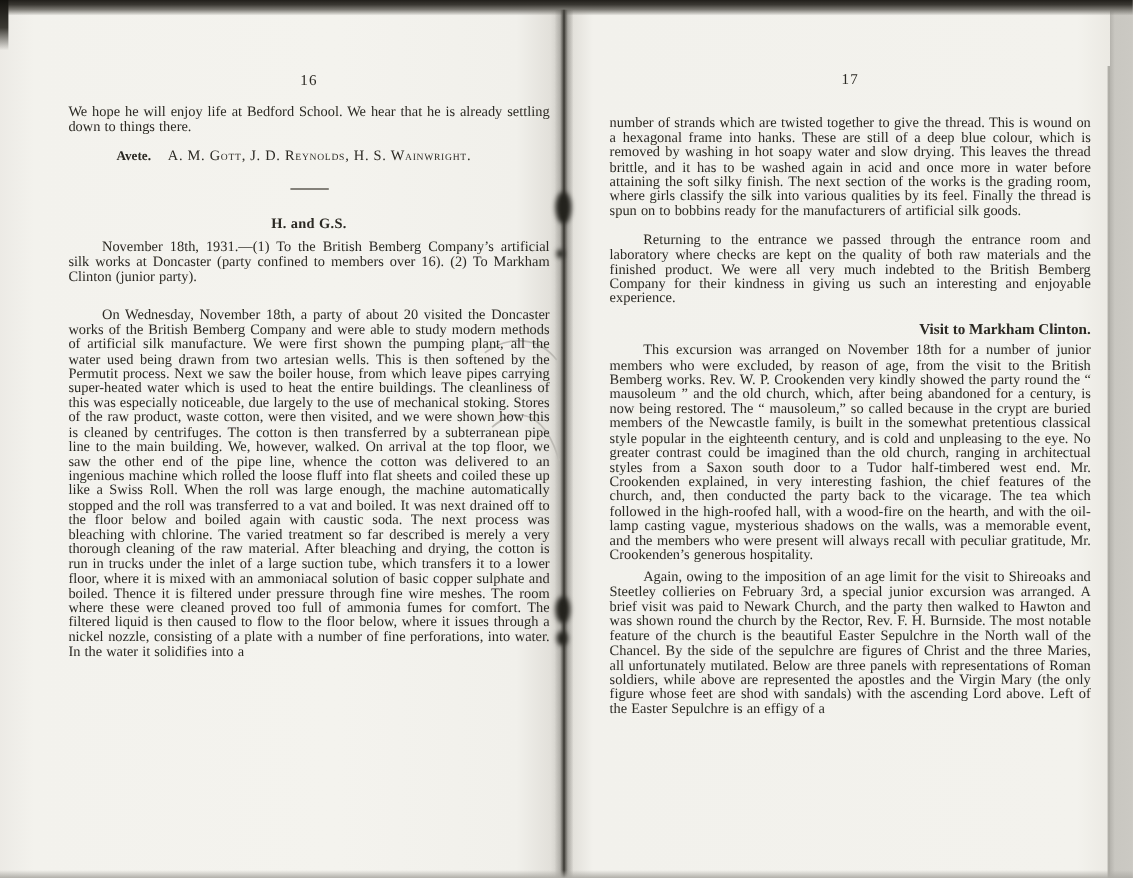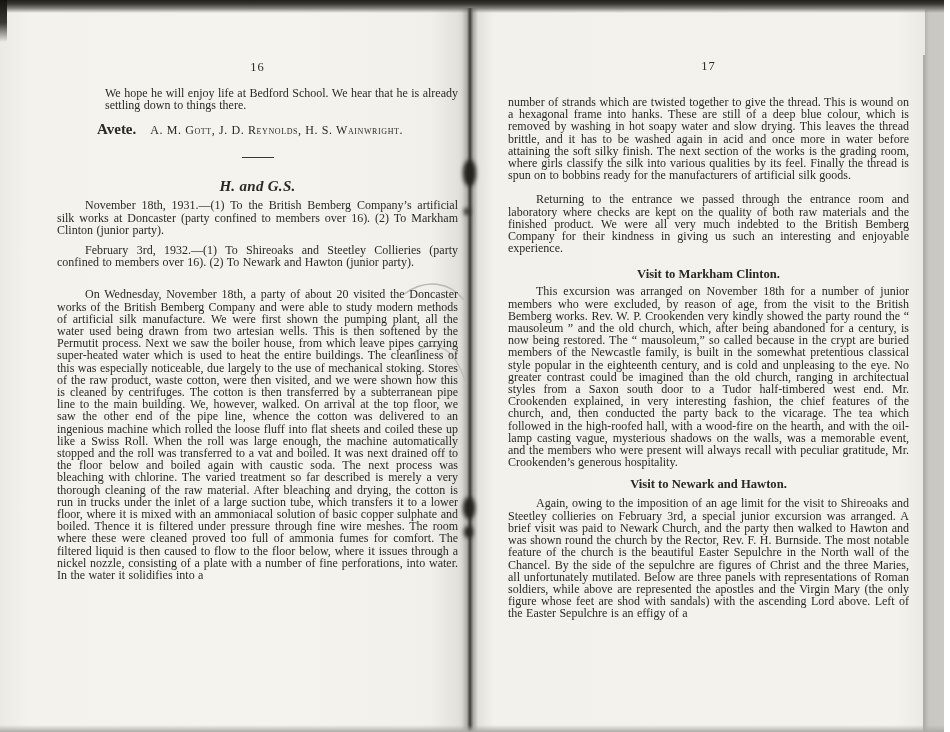--- a/index.html
+++ b/index.html
@@ -61,40 +61,40 @@
   .pn-left{margin-top:60px;}
   .pn-right{margin-top:59px;}
   .body{
     font-size:12px; line-height:12.2px; text-align:justify; margin:0;
     word-spacing:0.4px;
   }
   .ind{text-indent:28px;font-family:Liberation Serif, serif;}
   .avete{
     margin:12px 0 0 40px; font-size:12px; line-height:13px;
   }
-  .avete b{font-size:15px;}
+  .avete b{font-size:11px;}
   .smallcaps{
     font-variant:small-caps; letter-spacing:0.6px; margin-left:14px;
   }
   .rule{
     width:32px; height:1px; background:#3a382f; margin:20px auto 0 auto;
   }
   .heading{
     text-align:center; font-weight:bold; font-size:12.6px; line-height:14px; margin:0;
   }
-  .h-main{font-size:15px; margin-top:21px; letter-spacing:0.3px;font-style:italic;}
-  .m-intro{margin-top:13px;margin-left:48px;}
+  .h-main{font-size:12px; margin-top:21px; letter-spacing:0.3px;}
+  .m-intro{margin-top:13px;}
   .m-excint{margin-top:11px;}
   .m-exc1{margin-top:6px;}
   .m-exc2{margin-top:8px;}
   .m-bemh{margin-top:7px;}
   .m-bemb{margin-top:20px;}
   .m-cont{margin-top:23px;}
   .m-ret{margin-top:12px;}
-  .m-markh{margin-top:13px;}
+  .m-markh{margin-top:13px;text-align:right;}
   .m-markb{margin-top:4px;}
   .m-newh{margin-top:9px;}
   .m-newb{margin-top:6px;}
   .scratches{position:absolute; left:398px; top:272px;}
 </style>
 </head>
 <body>
 
 <div class="scan">
 
@@ -124,31 +124,29 @@
 
     <div class="avete">
       <b>Avete.</b><span class="smallcaps">A. M. Gott, J. D. Reynolds, H. S. Wainwright.</span>
     </div>
 
     <div class="rule"></div>
 
     <h3 class="heading h-main">H. and G.S.</h3>
 
     <p class="body ind m-exc1">November 18th, 1931.—(1)  To the British Bemberg Company’s artificial silk works at Doncaster (party confined to members over 16).  (2)  To Markham Clinton (junior party).</p>
-    <p class="body ind m-exc2">February 3rd, 1932.—(1)  To Shireoaks and Steetley Collieries (party confined to members over 16).  (2)  To Newark and Hawton (junior party).</p>
 
     <p class="body ind m-bemb">On Wednesday, November 18th, a party of about 20 visited the Doncaster works of the British Bemberg Company and were able to study modern methods of artificial silk manufacture.  We were first shown the pumping plant, all the water used being drawn from two artesian wells.  This is then softened by the Permutit process.  Next we saw the boiler house, from which leave pipes carrying super-heated water which is used to heat the entire buildings.  The cleanliness of this was especially noticeable, due largely to the use of mechanical stoking.  Stores of the raw product, waste cotton, were then visited, and we were shown how this is cleaned by centrifuges.  The cotton is then transferred by a subterranean pipe line to the main building.  We, however, walked.  On arrival at the top floor, we saw the other end of the pipe line, whence the cotton was delivered to an ingenious machine which rolled the loose fluff into flat sheets and coiled these up like a Swiss Roll.  When the roll was large enough, the machine automatically stopped and the roll was transferred to a vat and boiled.  It was next drained off to the floor below and boiled again with caustic soda.  The next process was bleaching with chlorine.  The varied treatment so far described is merely a very thorough cleaning of the raw material.  After bleaching and drying, the cotton is run in trucks under the inlet of a large suction tube, which transfers it to a lower floor, where it is mixed with an ammoniacal solution of basic copper sulphate and boiled.  Thence it is filtered under pressure through fine wire meshes.  The room where these were cleaned proved too full of ammonia fumes for comfort.  The filtered liquid is then caused to flow to the floor below, where it issues through a nickel nozzle, consisting of a plate with a number of fine perforations, into water.  In the water it solidifies into a</p>
   </div>
 
   <div class="col col-right">
     <div class="pagenum pn-right">17</div>
 
     <p class="body m-cont">number of strands which are twisted together to give the thread.  This is wound on a hexagonal frame into hanks.  These are still of a deep blue colour, which is removed by washing in hot soapy water and slow drying.  This leaves the thread brittle, and it has to be washed again in acid and once more in water before attaining the soft silky finish.  The next section of the works is the grading room, where girls classify the silk into various qualities by its feel.  Finally the thread is spun on to bobbins ready for the manufacturers of artificial silk goods.</p>
     <p class="body ind m-ret">Returning to the entrance we passed through the entrance room and laboratory where checks are kept on the quality of both raw materials and the finished product.  We were all very much indebted to the British Bemberg Company for their kindness in giving us such an interesting and enjoyable experience.</p>
 
     <h4 class="heading m-markh">Visit to Markham Clinton.</h4>
     <p class="body ind m-markb">This excursion was arranged on November 18th for a number of junior members who were excluded, by reason of age, from the visit to the British Bemberg works.  Rev. W. P. Crookenden very kindly showed the party round the “ mausoleum ” and the old church, which, after being abandoned for a century, is now being restored.  The “ mausoleum,” so called because in the crypt are buried members of the Newcastle family, is built in the somewhat pretentious classical style popular in the eighteenth century, and is cold and unpleasing to the eye.  No greater contrast could be imagined than the old church, ranging in architectual styles from a Saxon south door to a Tudor half-timbered west end.  Mr. Crookenden explained, in very interesting fashion, the chief features of the church, and, then conducted the party back to the vicarage.  The tea which followed in the high-roofed hall, with a wood-fire on the hearth, and with the oil-lamp casting vague, mysterious shadows on the walls, was a memorable event, and the members who were present will always recall with peculiar gratitude, Mr. Crookenden’s generous hospitality.</p>
 
-    <h4 class="heading m-newh">Visit to Newark and Hawton.</h4>
     <p class="body ind m-newb">Again, owing to the imposition of an age limit for the visit to Shireoaks and Steetley collieries on February 3rd, a special junior excursion was arranged.  A brief visit was paid to Newark Church, and the party then walked to Hawton and was shown round the church by the Rector, Rev. F. H. Burnside.  The most notable feature of the church is the beautiful Easter Sepulchre in the North wall of the Chancel.  By the side of the sepulchre are figures of Christ and the three Maries, all unfortunately mutilated.  Below are three panels with representations of Roman soldiers, while above are represented the apostles and the Virgin Mary (the only figure whose feet are shod with sandals) with the ascending Lord above.  Left of the Easter Sepulchre is an effigy of a</p>
   </div>
 
 </div>
 
 </body></html>

